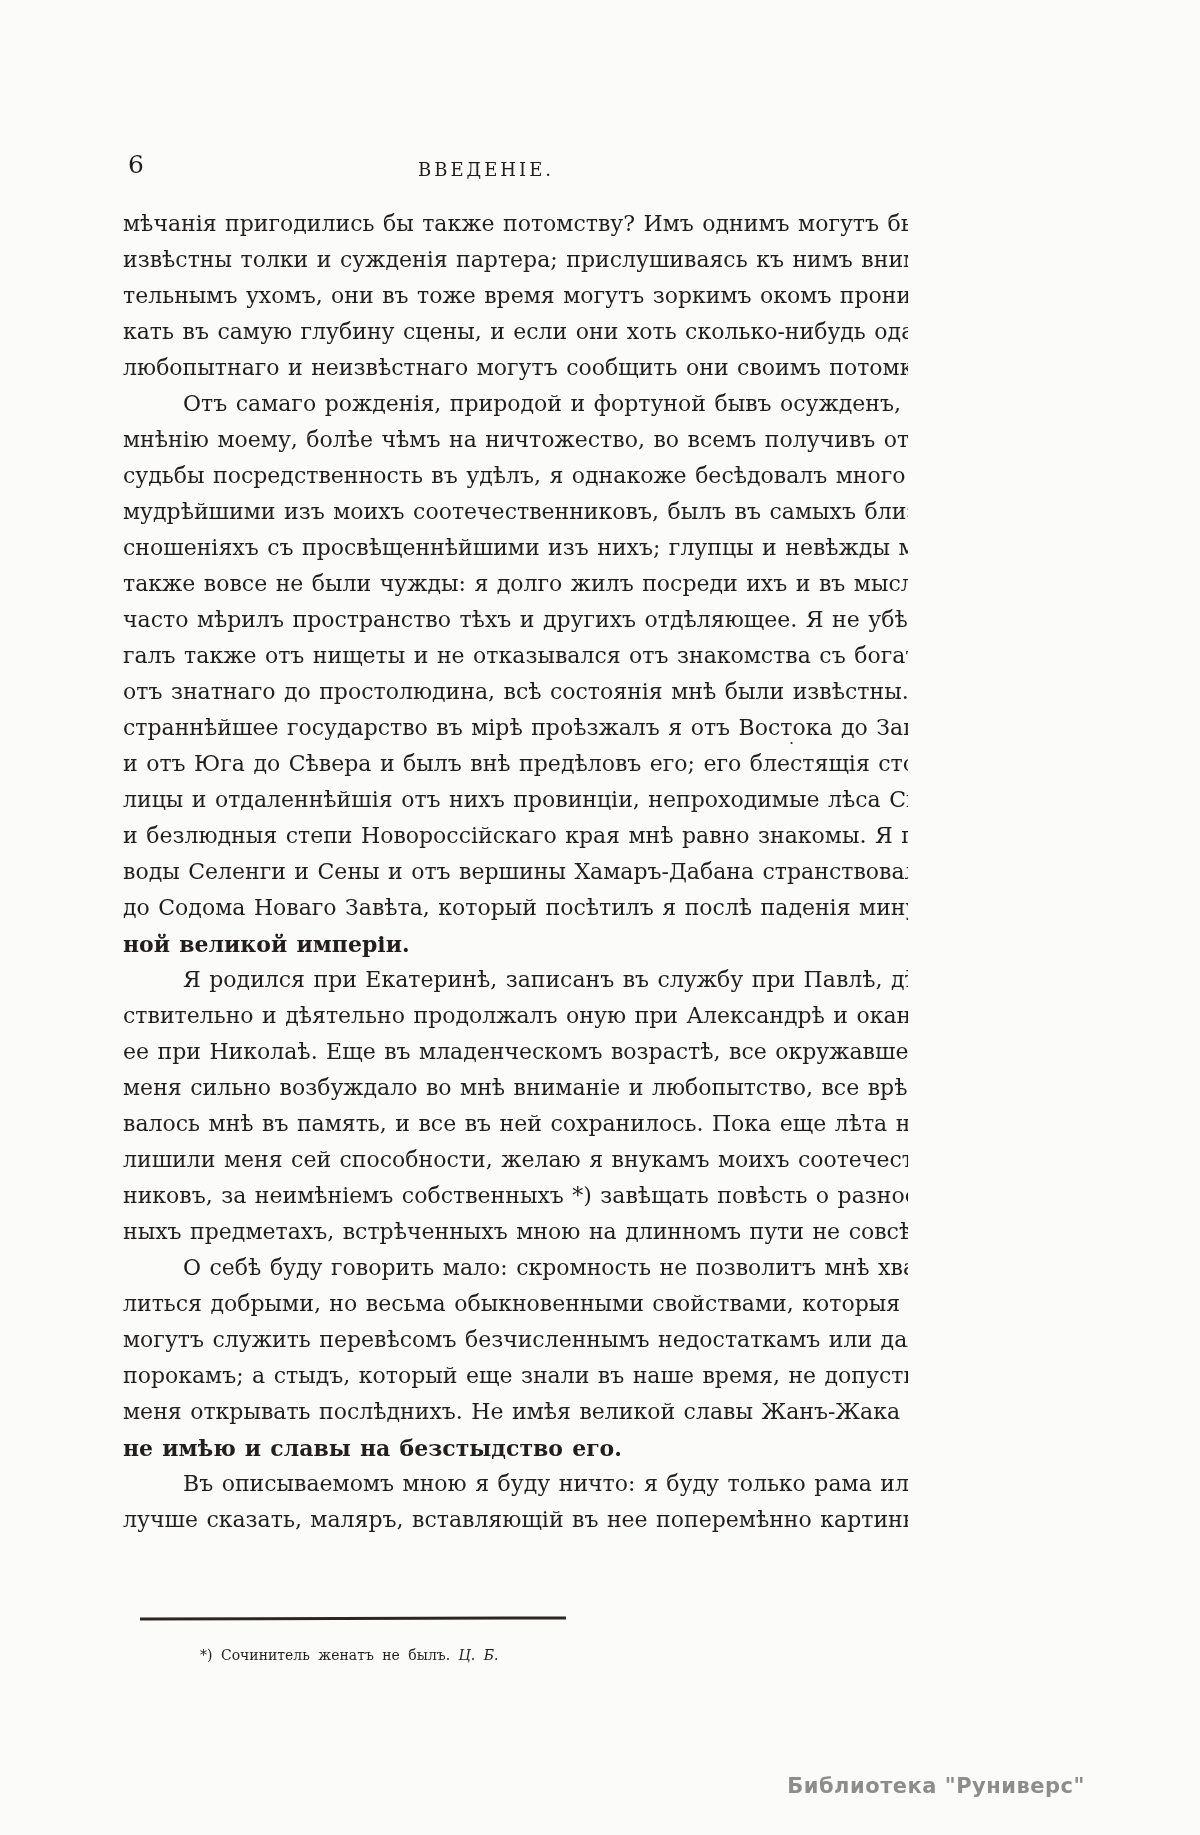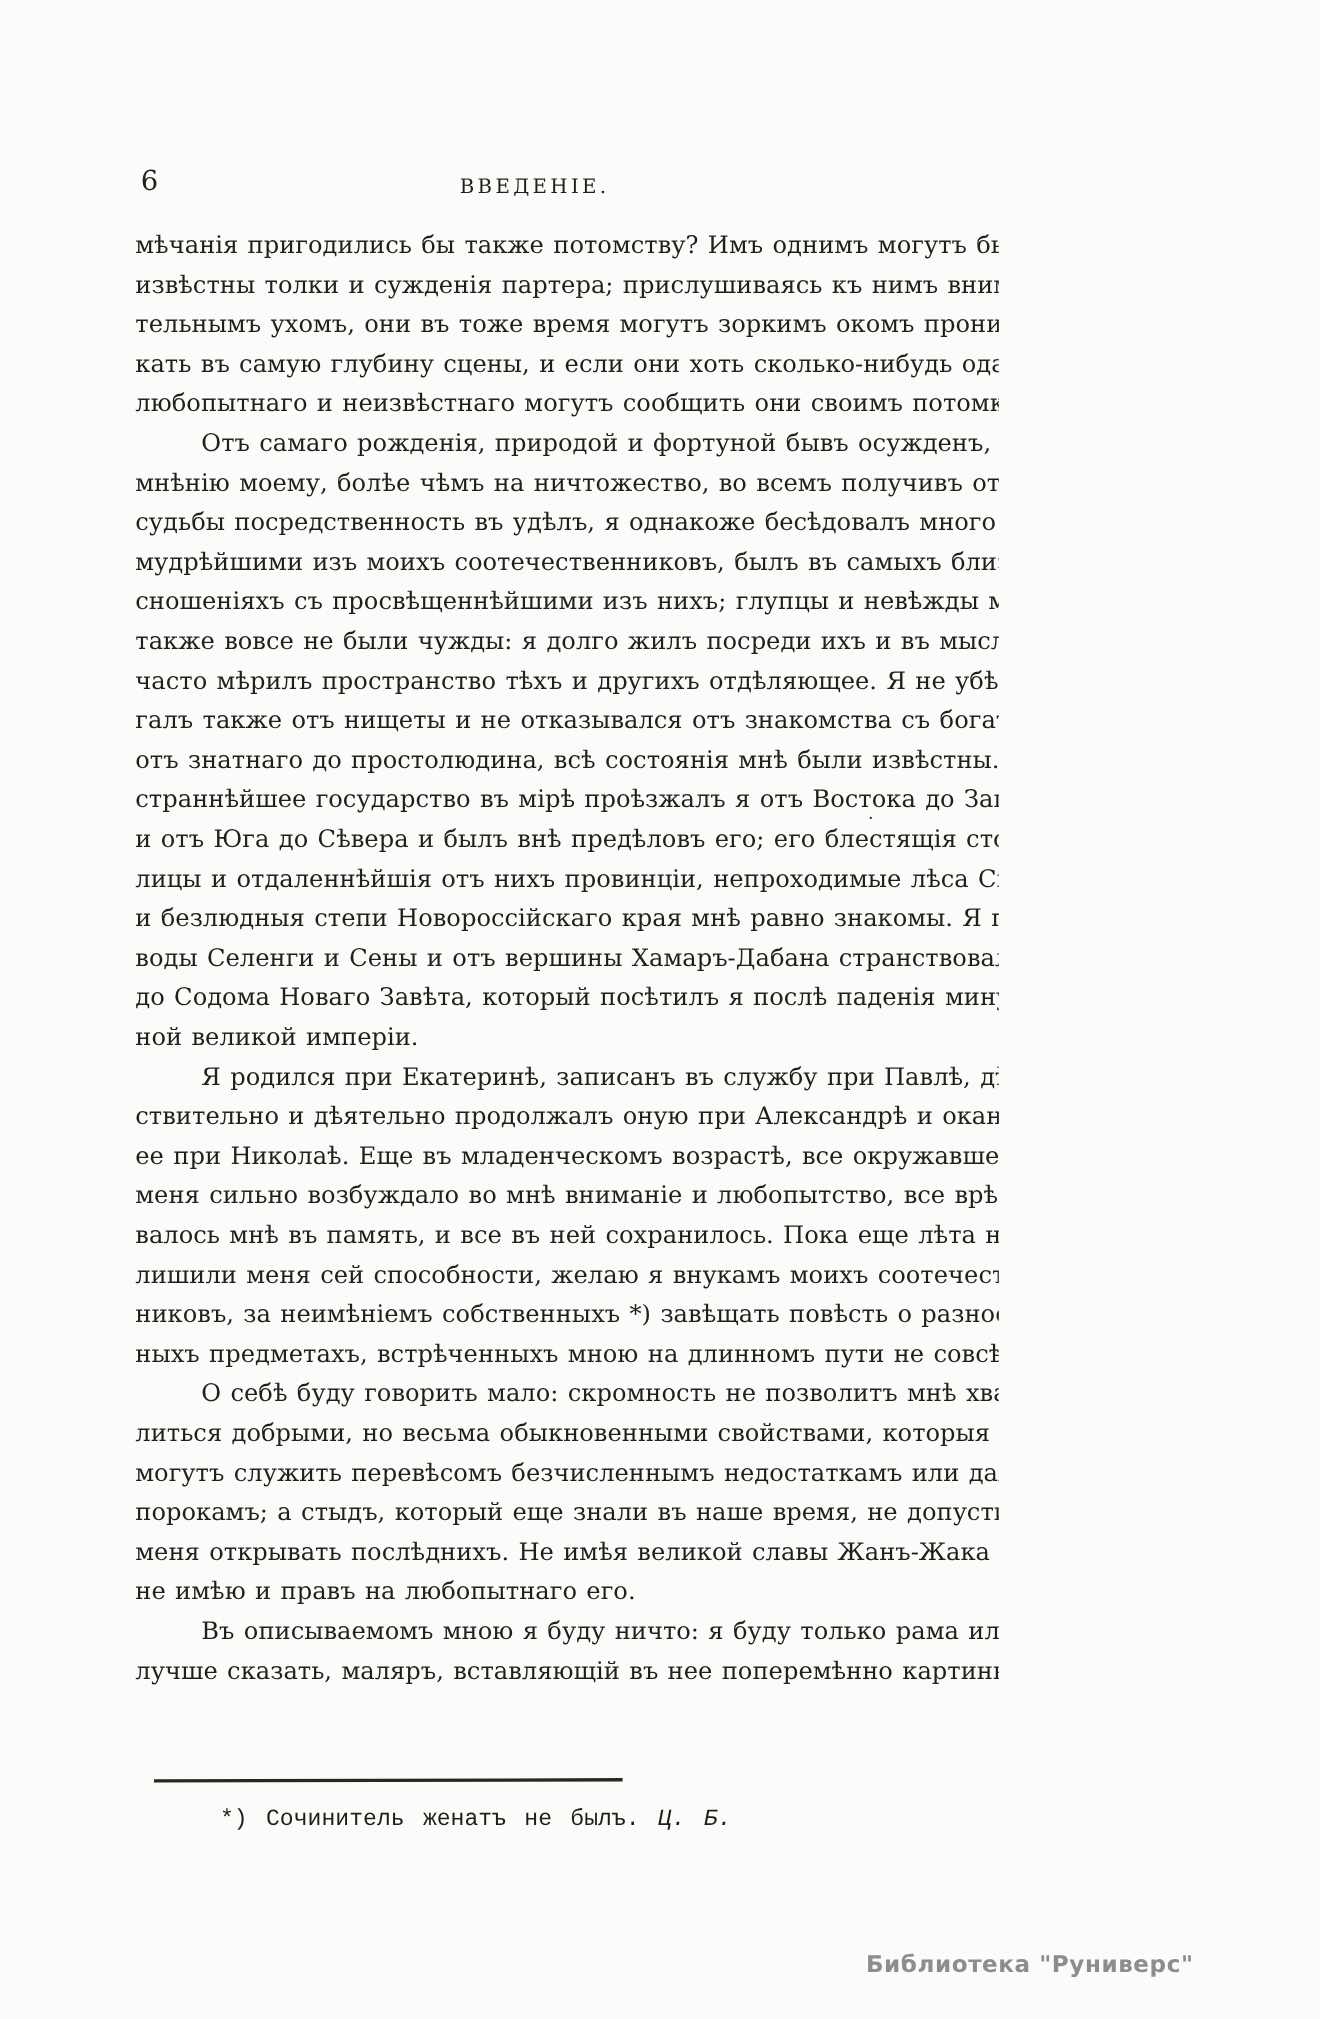--- a/index.html
+++ b/index.html
@@ -42,21 +42,21 @@
     height: 36px;
     line-height: 36px;
     font-size: 22px;
     text-align: justify;
     text-align-last: justify;
     word-spacing: 1.5px;
     overflow: hidden;
     white-space: nowrap;
   }
   .ln.ind { text-indent: 60px; }
-  .ln.end { text-align-last: left; white-space: normal; }
+  .ln.end { text-align-last: left; white-space: normal; font-weight: bold; }
   .artifact-dot {
     position: absolute;
     left: 789px;
     top: 734px;
     font-size: 16px;
     color: #3a3631;
   }
   .footnote-rule {
     position: absolute;
     left: 140px;
@@ -64,24 +64,23 @@
     width: 426px;
     height: 3px;
     background: #2a2722;
     transform: rotate(-0.15deg);
   }
   .footnote {
     position: absolute;
     left: 200px;
     top: 1642px;
     width: 700px;
-    font-size: 21px;
+    font-size: 14px;
     line-height: 26px;
     word-spacing: 4px;
-    font-family: Liberation Mono, monospace;
   }
   .footnote .initials { font-style: italic; }
   .watermark {
     position: absolute;
     right: 115px;
     top: 1774px;
     font-family: "DejaVu Sans", "Liberation Sans", sans-serif;
     font-weight: 700;
     font-size: 21px;
     color: #8d8d8b;
@@ -126,21 +125,21 @@
   <div class="ln">валось мнѣ въ память, и все въ ней сохранилось. Пока еще лѣта не</div>
   <div class="ln">лишили меня сей способности, желаю я внукамъ моихъ соотечествен-</div>
   <div class="ln">никовъ, за неимѣніемъ собственныхъ *) завѣщать повѣсть о разнообраз-</div>
   <div class="ln">ныхъ предметахъ, встрѣченныхъ мною на длинномъ пути не совсѣмъ</div>
 
   <div class="ln ind">О себѣ буду говорить мало: скромность не позволитъ мнѣ хва-</div>
   <div class="ln">литься добрыми, но весьма обыкновенными свойствами, которыя едва</div>
   <div class="ln">могутъ служить перевѣсомъ безчисленнымъ недостаткамъ или даже</div>
   <div class="ln">порокамъ; а стыдъ, который еще знали въ наше время, не допуститъ</div>
   <div class="ln">меня открывать послѣднихъ. Не имѣя великой славы Жанъ-Жака Руссо,</div>
-  <div class="ln end">не имѣю и правъ на любопытнаго его.</div>
+  <div class="ln end">не имѣю и славы на безстыдство его.</div>
 
   <div class="ln ind">Въ описываемомъ мною я буду ничто: я буду только рама или,</div>
   <div class="ln">лучше сказать, маляръ, вставляющій въ нее попере­мѣнно картины и</div>
 </div>
 
 <span class="artifact-dot">·</span>
 
 <div class="footnote-rule"></div>
 
 <div class="footnote">

